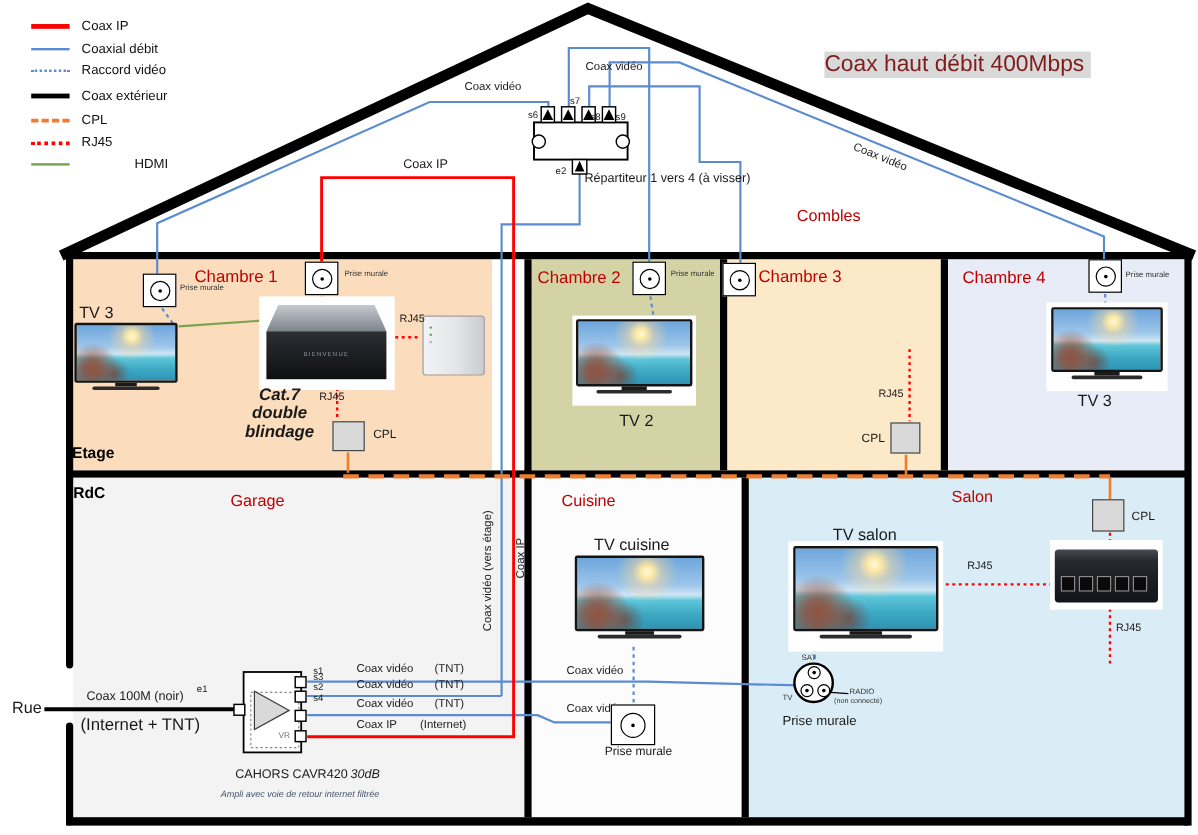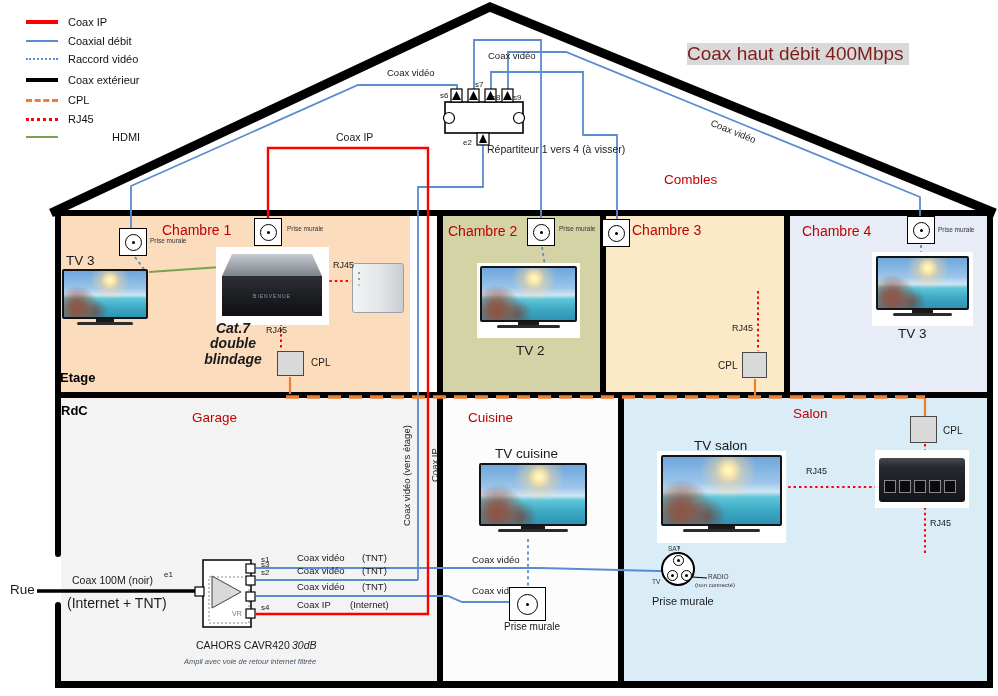--- a/index.html
+++ b/index.html
@@ -221,21 +221,21 @@
   <div class="lbl" style="left:472px;top:555px;">Coax vidéo</div>
   <div class="lbl" style="left:472px;top:586px;">Coax vidéo</div>
 
   <div class="lbl" style="left:10px;top:583px;font-size:13.5px;">Rue</div>
   <div class="lbl" style="left:72px;top:575px;font-size:10.5px;">Coax 100M (noir)</div>
   <div class="lbl" style="left:67px;top:596px;font-size:14px;">(Internet + TNT)</div>
   <div class="lbl" style="left:164px;top:571px;font-size:8px;">e1</div>
   <div class="lbl" style="left:261px;top:556px;font-size:8px;">s1</div>
   <div class="lbl" style="left:261px;top:569px;font-size:8px;">s2</div>
   <div class="lbl" style="left:261px;top:561px;font-size:8px;">s3</div>
-  <div class="lbl" style="left:261px;top:604px;font-size:8px;">s4</div>
+  <div class="lbl" style="left:261px;top:578px;font-size:8px;">s4</div>
   <div class="lbl" style="left:232px;top:610px;font-size:7px;color:#7a7a7a;">VR</div>
   <div class="lbl" style="left:196px;top:640px;font-size:10.5px;">CAHORS CAVR420</div>
   <div class="lbl" style="left:292px;top:640px;font-size:10.5px;font-style:italic;">30dB</div>
   <div class="lbl" style="left:184px;top:658px;font-size:7.5px;font-style:italic;color:#44546a;">Ampli avec voie de retour internet filtrée</div>
 
   <div class="lbl" style="left:440px;top:92px;font-size:8px;">s6</div>
   <div class="lbl" style="left:475px;top:81px;font-size:8px;">s7</div>
   <div class="lbl" style="left:492px;top:94px;font-size:8px;">s8</div>
   <div class="lbl" style="left:513px;top:94px;font-size:8px;">s9</div>
   <div class="lbl" style="left:463px;top:139px;font-size:8px;">e2</div>

